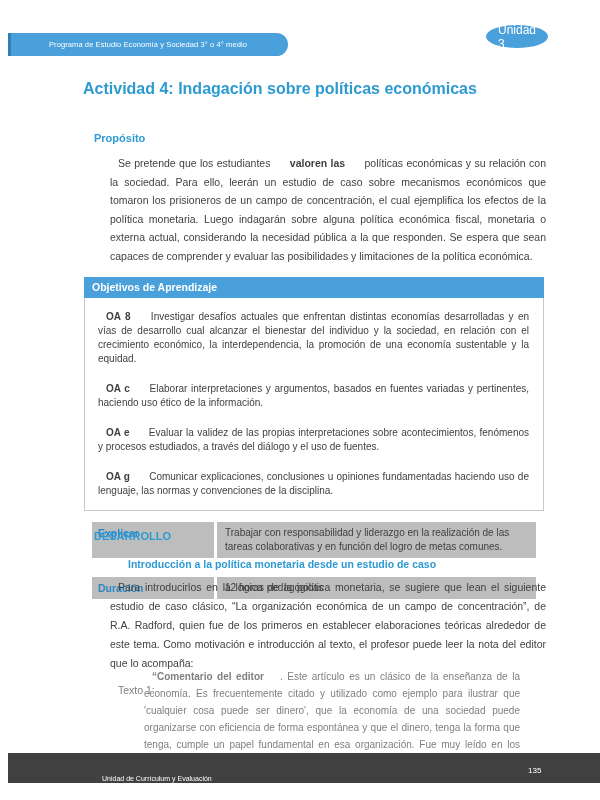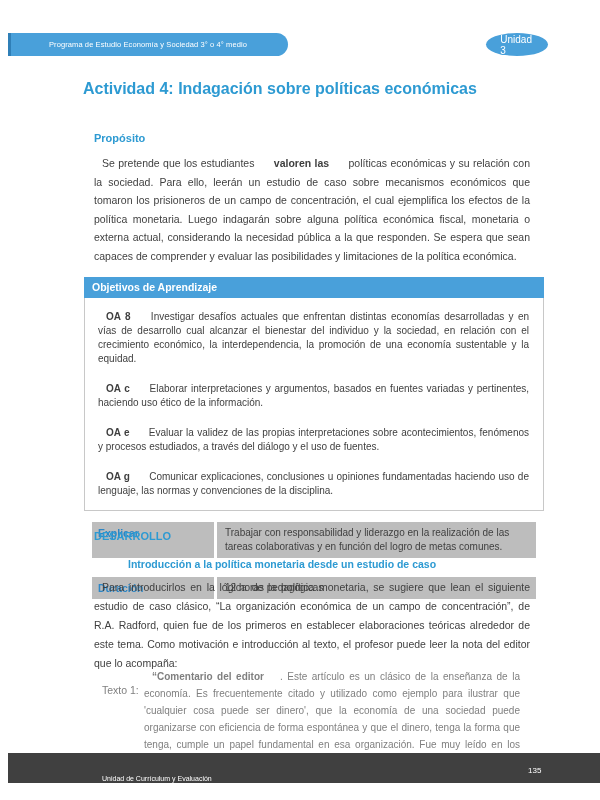--- a/index.html
+++ b/index.html
@@ -16,38 +16,38 @@
   .header-band {
     position:absolute; top:25px; left:0; width:280px; height:23px;
     background:#49a0da; border-radius:0 12px 12px 0;
     display:flex; align-items:center; justify-content:center;
     color:#fff; font-size:7.5px; letter-spacing:.1px;
   }
   .header-band::before{
     content:""; position:absolute; left:0; top:0; bottom:0; width:3px; background:#2f7fb7;
   }
   .unit-badge {
-    position:absolute; top:25px; left:478px; width:62px; height:23px;
+    position:absolute; top:17px; left:478px; width:62px; height:23px;
     background:#49a0da; border-radius:50%;
-    display:flex; align-items:center; justify-content:flex-end;
-    color:#fff; font-size:10px;
+    display:flex; align-items:center; justify-content:center;
+    color:#fff; font-size:12px;
   }
 
   .doc-title {
     position:absolute; top:64px; left:67px;
     font-size:16px; font-weight:bold; color:#2d9ad2;
   }
 
   .sec-heading { font-size:11px; font-weight:bold; color:#2d9ad2; }
   .h-proposito { position:absolute; top:116px; left:78px; }
   .h-desarrollo { position:absolute; top:514px; left:78px; }
   .h-subheading { position:absolute; top:542px; left:112px; font-size:10.5px; }
 
   .para {
-    position:absolute; left:78px; width:452px;
+    position:absolute; left:94px; width:452px;
     font-size:10.5px; line-height:18.5px; text-align:justify; color:#3f3f3f;
   }
   .p-proposito { top:138px; }
   .p-intro { top:562px; line-height:19px; }
   .texto-label { text-align:left; color:#808080; }
 
   
   .oa-table { position:absolute; left:68px; top:261px; width:476px; }
   .tbl-header {
     background:#49a0da; color:#fff; font-weight:bold; font-size:10.5px;

